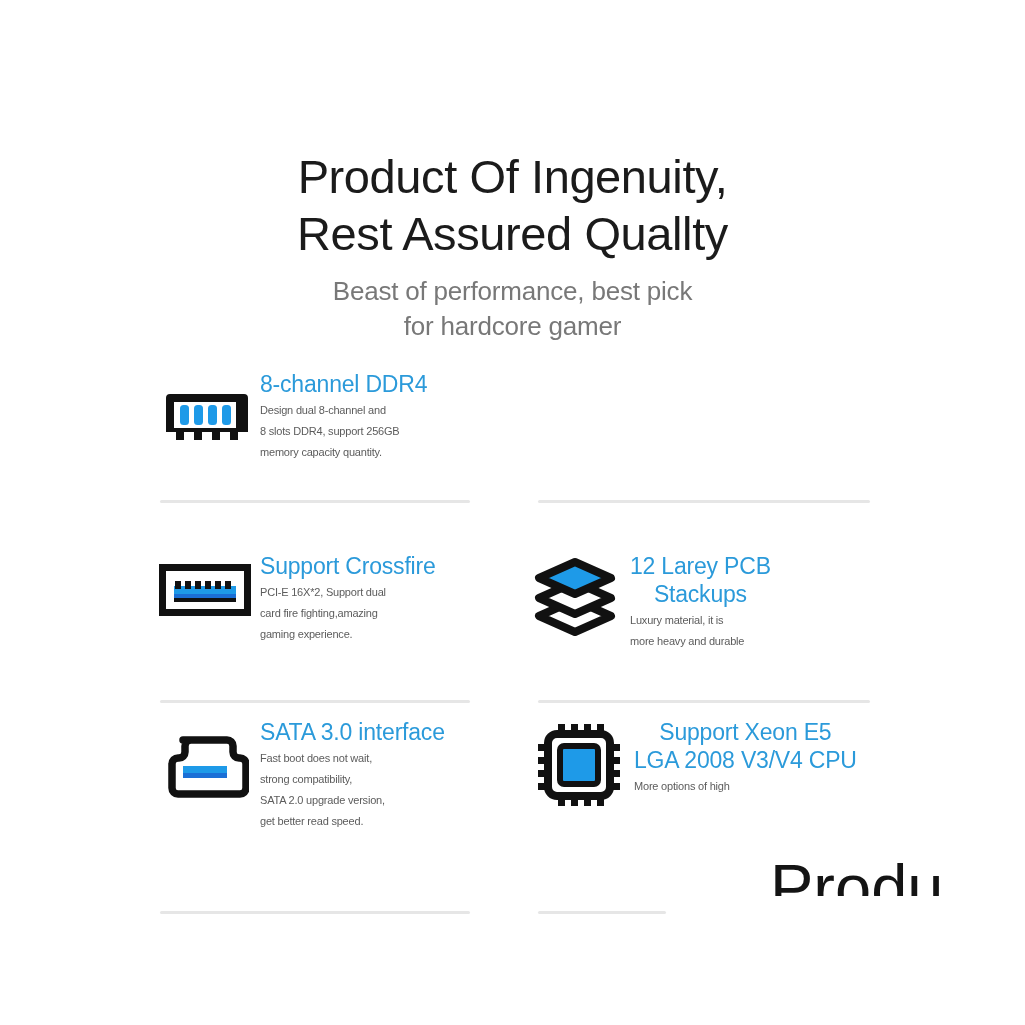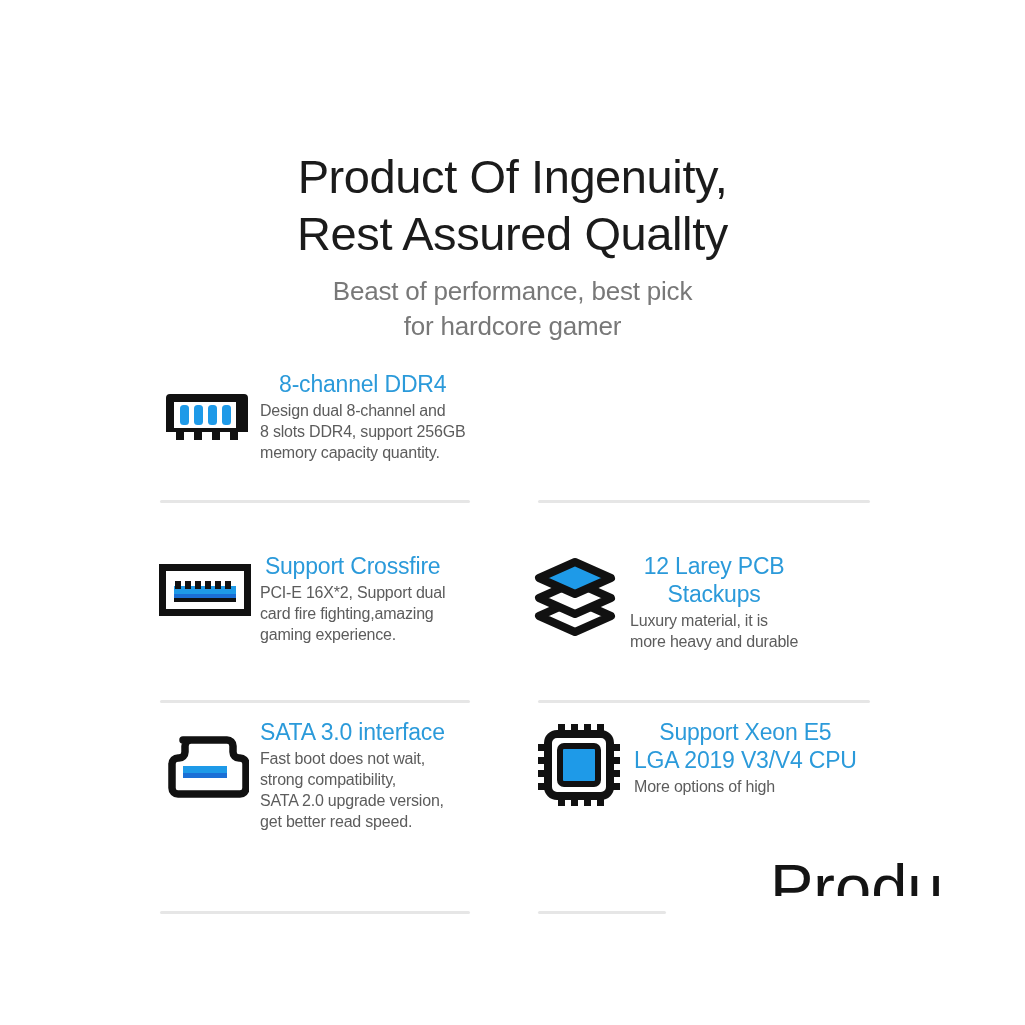--- a/index.html
+++ b/index.html
@@ -84,21 +84,21 @@
     font-size: 23px;
     line-height: 28px;
     font-weight: 400;
     letter-spacing: -0.2px;
     margin: 0 0 2px 0;
     white-space: pre-line;
     text-align: center;
   }
   .feat-desc {
     color: #5c5c5c;
-    font-size: 16px;
+    font-size: 11px;
     line-height: 21px;
     font-weight: 400;
     letter-spacing: -0.2px;
     margin: 0;
     white-space: pre-line;
   }
 
   
   .row-1 { height: 132px; }
   .row-2 { height: 198px; }
@@ -253,21 +253,21 @@
               <rect x="68" y="33" width="14" height="7"></rect>
               <rect x="68" y="46" width="14" height="7"></rect>
               <rect x="68" y="59" width="14" height="7"></rect>
             </g>
             <rect x="10" y="10" width="62" height="62" rx="9" fill="#ffffff" stroke="#111111" stroke-width="8"></rect>
             <rect x="22" y="22" width="38" height="38" rx="4" fill="#1e9ae8" stroke="#111111" stroke-width="6"></rect>
           </svg>
         </div>
         <div class="text-wrap">
           <p class="feat-title">Support Xeon E5
-LGA 2019 V3/V4 CPU</p>
+LGA 2008 V3/V4 CPU</p>
           <p class="feat-desc">More options of high</p>
         </div>
       </div>
     </div>
 
     <div class="divider" style="left:10px; top:543px; width:310px;"></div>
     <div class="divider" style="left:388px; top:543px; width:128px;"></div>
 
   </div>
 

